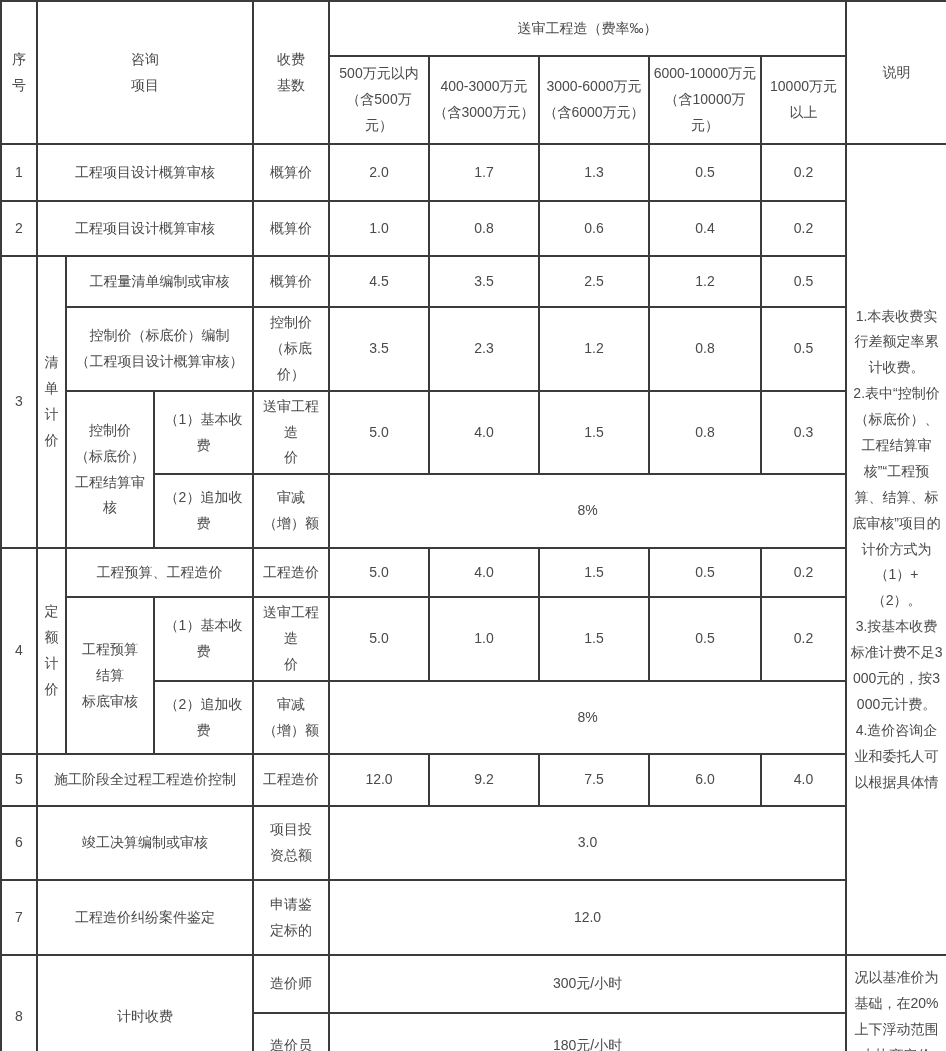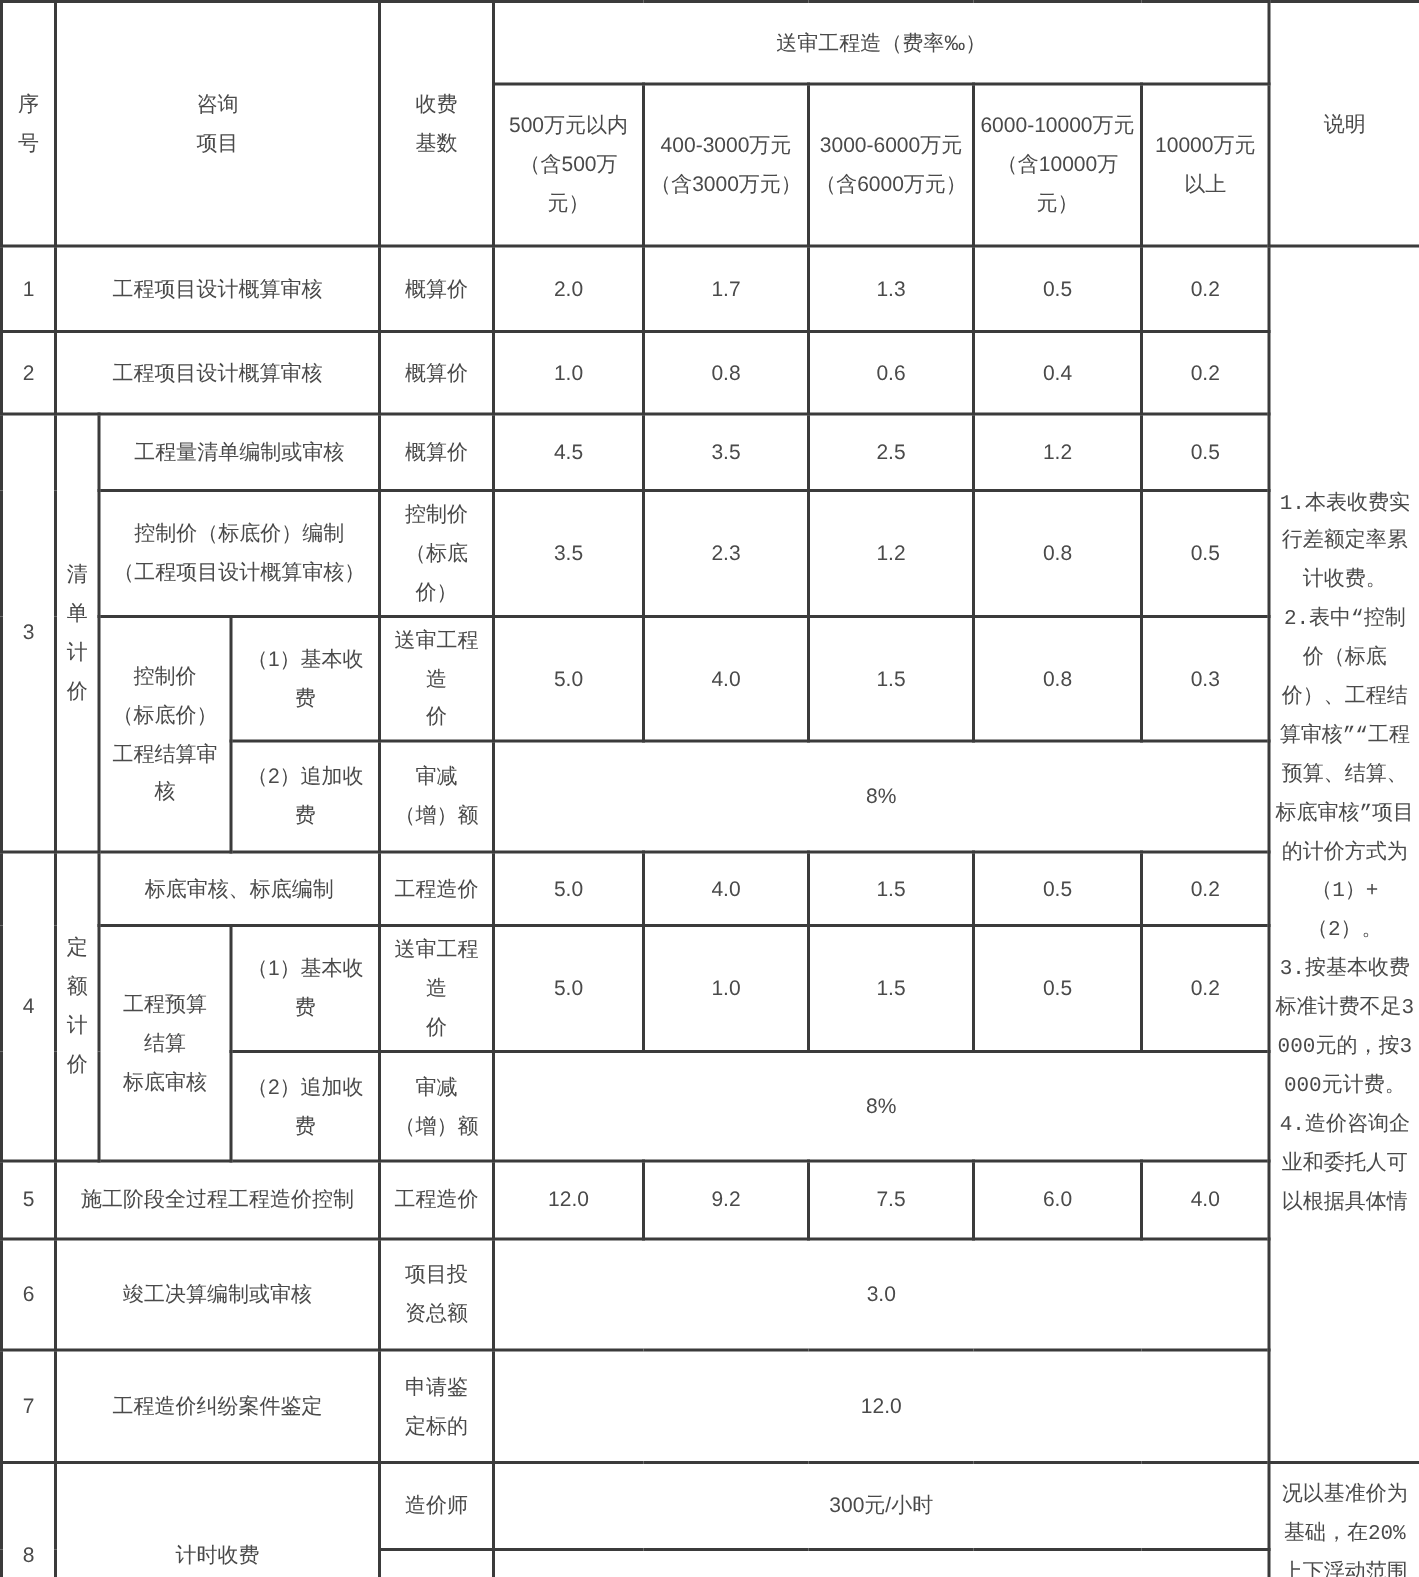--- a/index.html
+++ b/index.html
@@ -37,21 +37,20 @@
   }
   td.proj-top {
     vertical-align: top;
     padding-top: 14px;
   }
   td.note {
     text-align: left;
     vertical-align: top;
     padding: 5px 1px 5px 2px;
     line-height: 1.85;
-    font-family: Liberation Mono, monospace;
   }
 </style>
 </head>
 <body>
 
 <table class="fee-table">
   <colgroup>
     <col style="width:36px">
     <col style="width:29px">
     <col style="width:88px">
@@ -69,21 +68,21 @@
     <tr style="height:55px">
       <td rowspan="2">序
 号</td>
       <td rowspan="2" colspan="3">咨询
 项目</td>
       <td rowspan="2">收费
 基数</td>
       <td colspan="5">送审工程造（费率‰）</td>
       <td rowspan="2">说明</td>
     </tr>
-    <tr style="height:108px">
+    <tr style="height:88px">
       <td>500万元以内
 （含500万元）</td>
       <td>400-3000万元
 （含3000万元）</td>
       <td>3000-6000万元
 （含6000万元）</td>
       <td>6000-10000万元
 （含10000万
 元）</td>
       <td>10000万元
@@ -165,21 +164,21 @@
 （增）额</td>
       <td colspan="5">8%</td>
     </tr>
 
     <tr style="height:49px">
       <td rowspan="3">4</td>
       <td rowspan="3" class="cat">定
 额
 计
 价</td>
-      <td colspan="2">标底审核、标底编制</td>
+      <td colspan="2">工程预算、工程造价</td>
       <td>工程造价</td>
       <td>5.0</td>
       <td>4.0</td>
       <td>1.5</td>
       <td>0.5</td>
       <td>0.2</td>
     </tr>
 
     <tr style="height:78px">
       <td rowspan="2" class="group">工程预算

